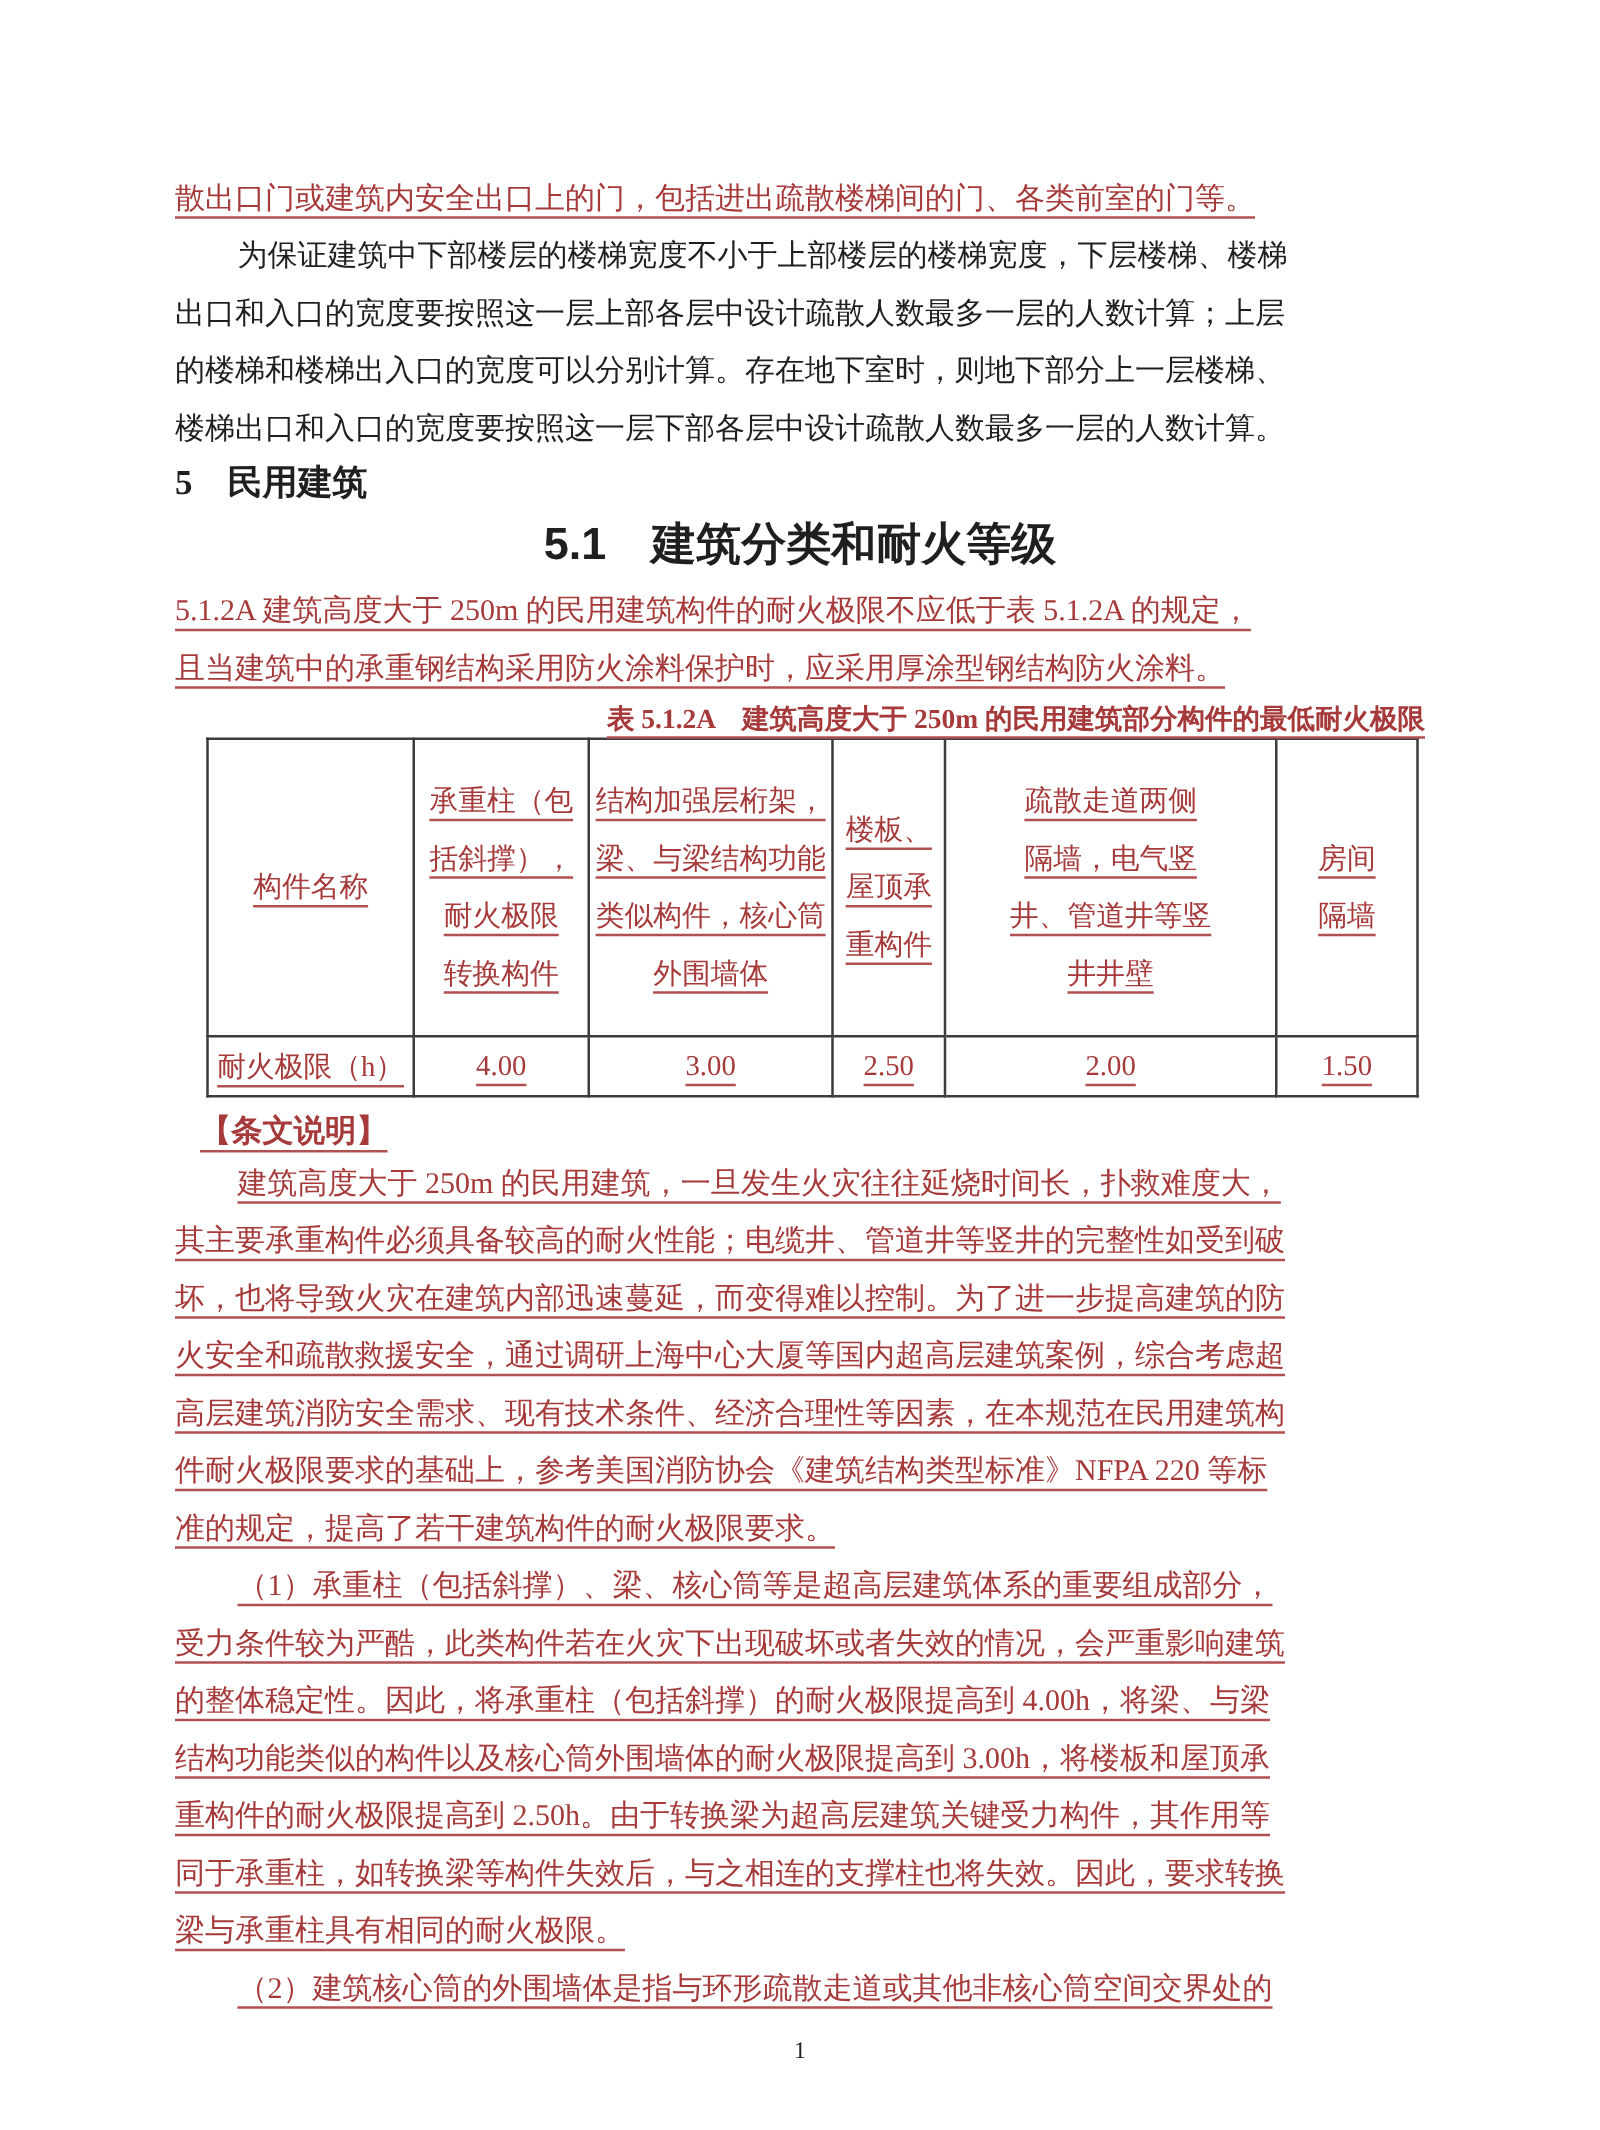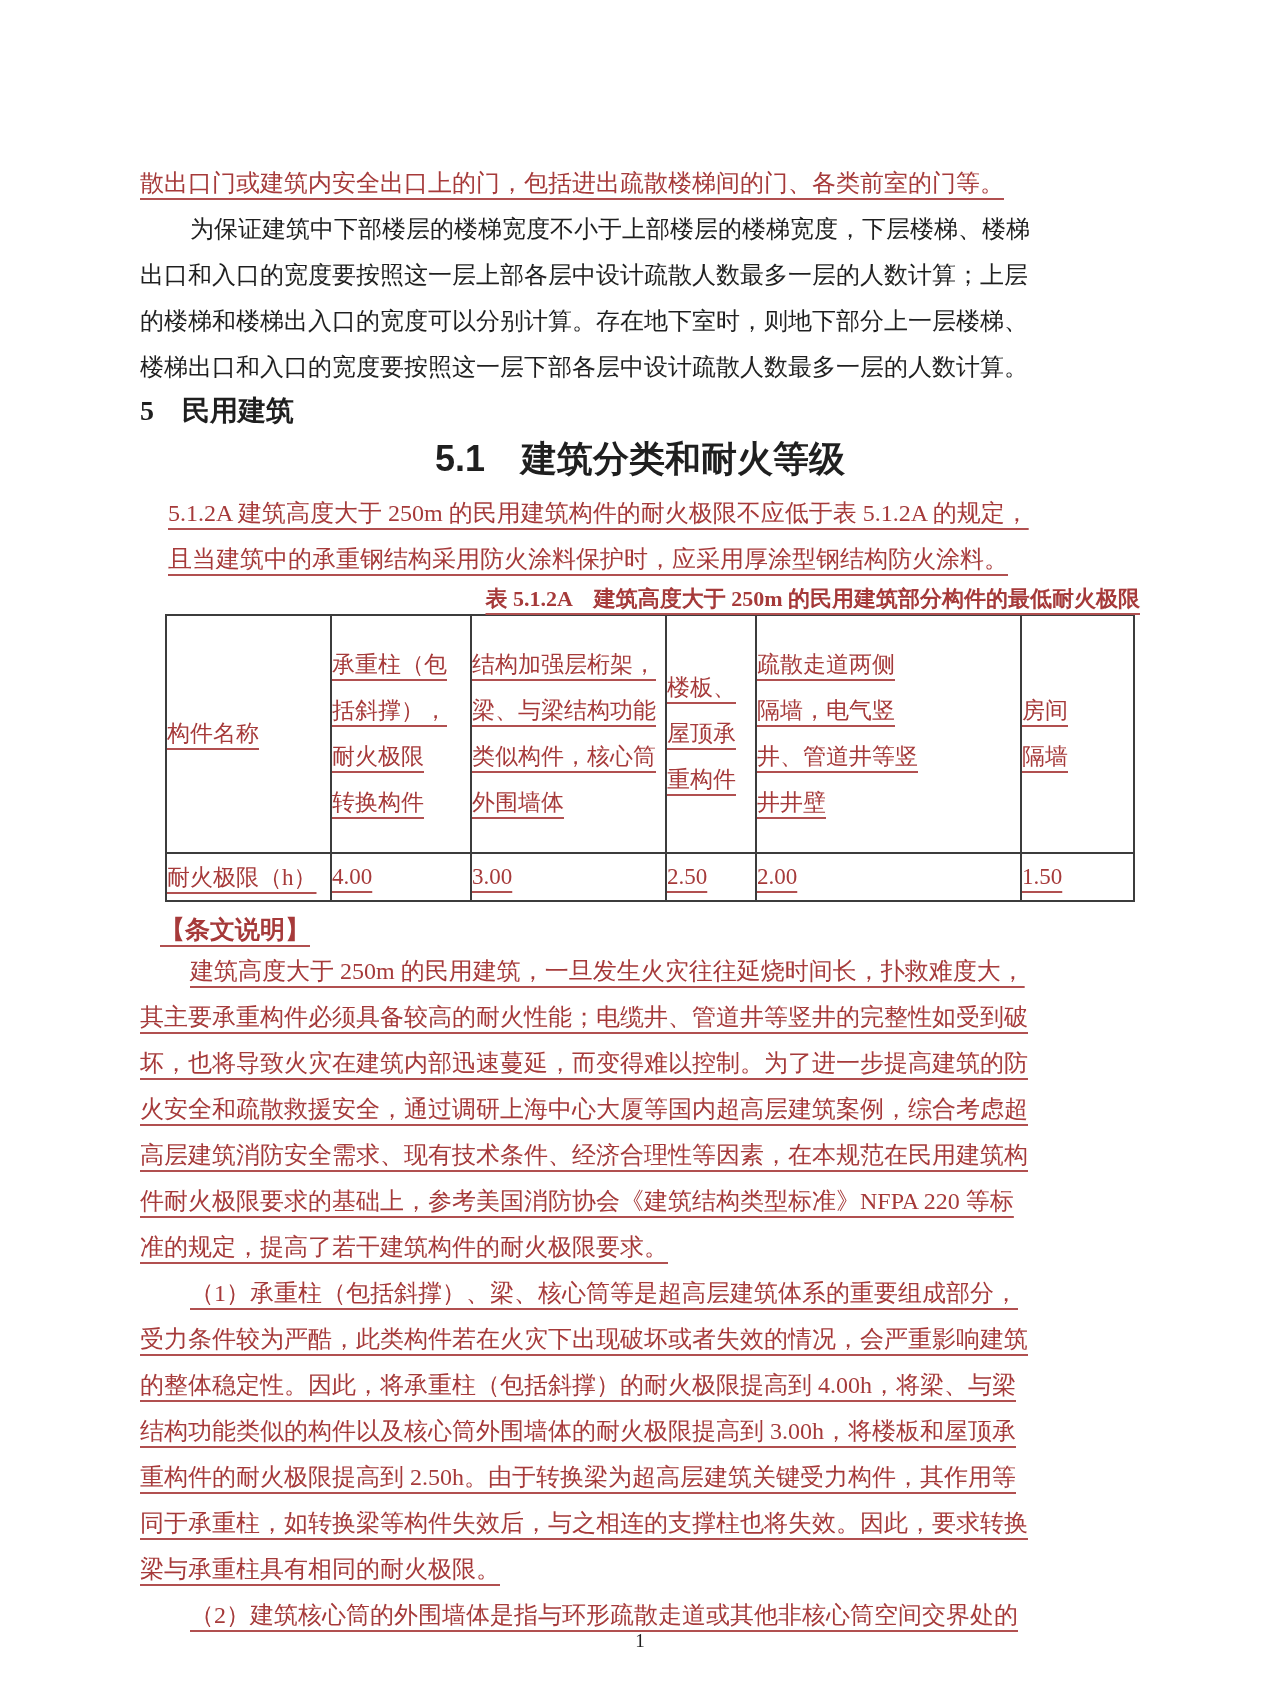--- a/index.html
+++ b/index.html
@@ -4,21 +4,21 @@
 <style>
   html, body { margin:0; padding:0; }
   body {
     width:1280px; height:1704px;
     background:#ffffff;
     font-family:"Liberation Serif", serif;
     color:#1f1f1f;
     position:relative;
     overflow:hidden;
   }
-  .content { position:absolute; left:140px; top:160px; width:1000px; }
+  .content { position:absolute; left:140px; top:136px; width:1000px; }
   .line {
     font-size:24px; height:46px; line-height:46px;
     white-space:nowrap; overflow:visible;
   }
   .red { color:#a63a3a; }
   .u {
     text-decoration:underline;
     text-decoration-color:#b15050;
     text-decoration-thickness:1.5px;
     text-underline-offset:7px;
@@ -26,32 +26,32 @@
   .indent { text-indent:50px; }
   .chapter-heading {
     font-size:28px; font-weight:bold; text-align:left;
     height:42px; line-height:42px; margin-top:0;
   }
   .section-heading {
     font-size:36px; font-weight:bold; text-align:center;
     height:42px; line-height:42px; margin-top:6px;
     font-family:"Liberation Sans", sans-serif;
   }
-  .clause { margin-top:10px;margin-left:28px; }
+  .clause { margin-top:10px; }
   .table-caption {
     margin-top:2px; height:30px; line-height:30px;
     text-align:right; font-size:22px; font-weight:bold;
   }
   table.fire-table {
     border-collapse:collapse; table-layout:fixed;
     width:968px; margin-left:25px; margin-top:0;
   }
   table.fire-table td {
     border:2px solid #3c3c3c;
-    vertical-align:middle;
+    text-align:center; vertical-align:middle;
     padding:0; color:#a63a3a; font-size:23px;
   }
   .hrow td { height:236px; }
   .drow td { height:46px; }
   .cell-line { height:46px; line-height:46px; }
   .commentary-label {
     margin-top:10px; height:36px; line-height:36px;
     font-size:25px; font-weight:bold;margin-left:20px;
   }
   .pagenum {

